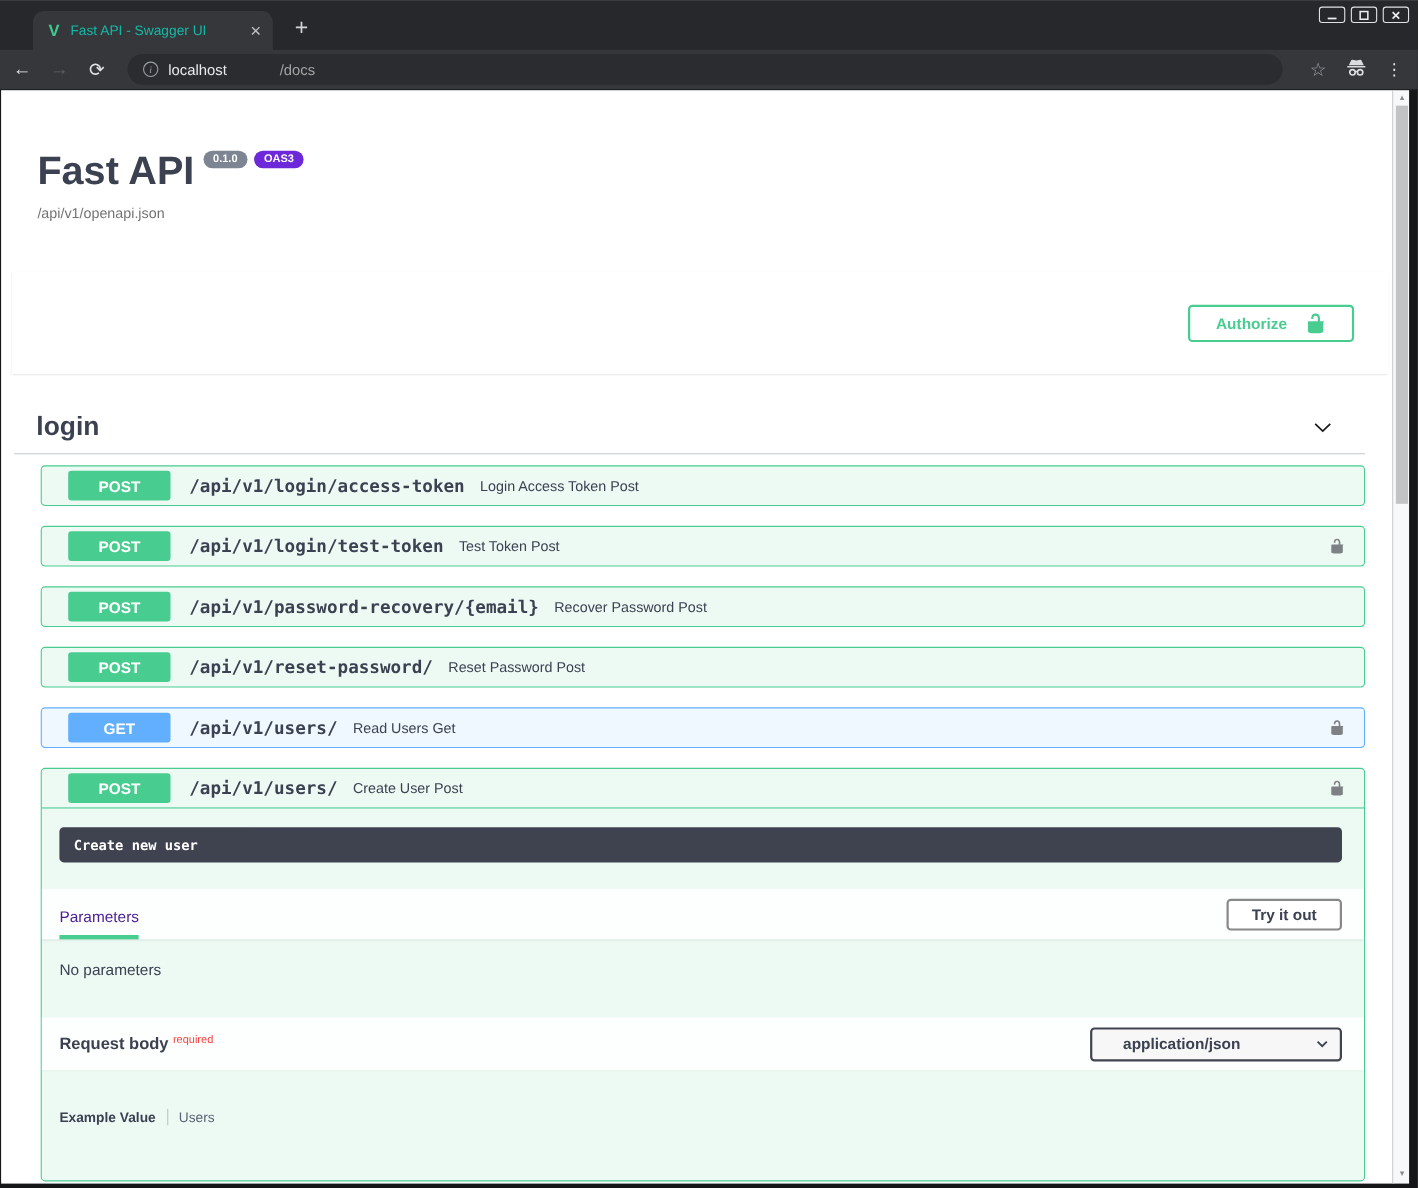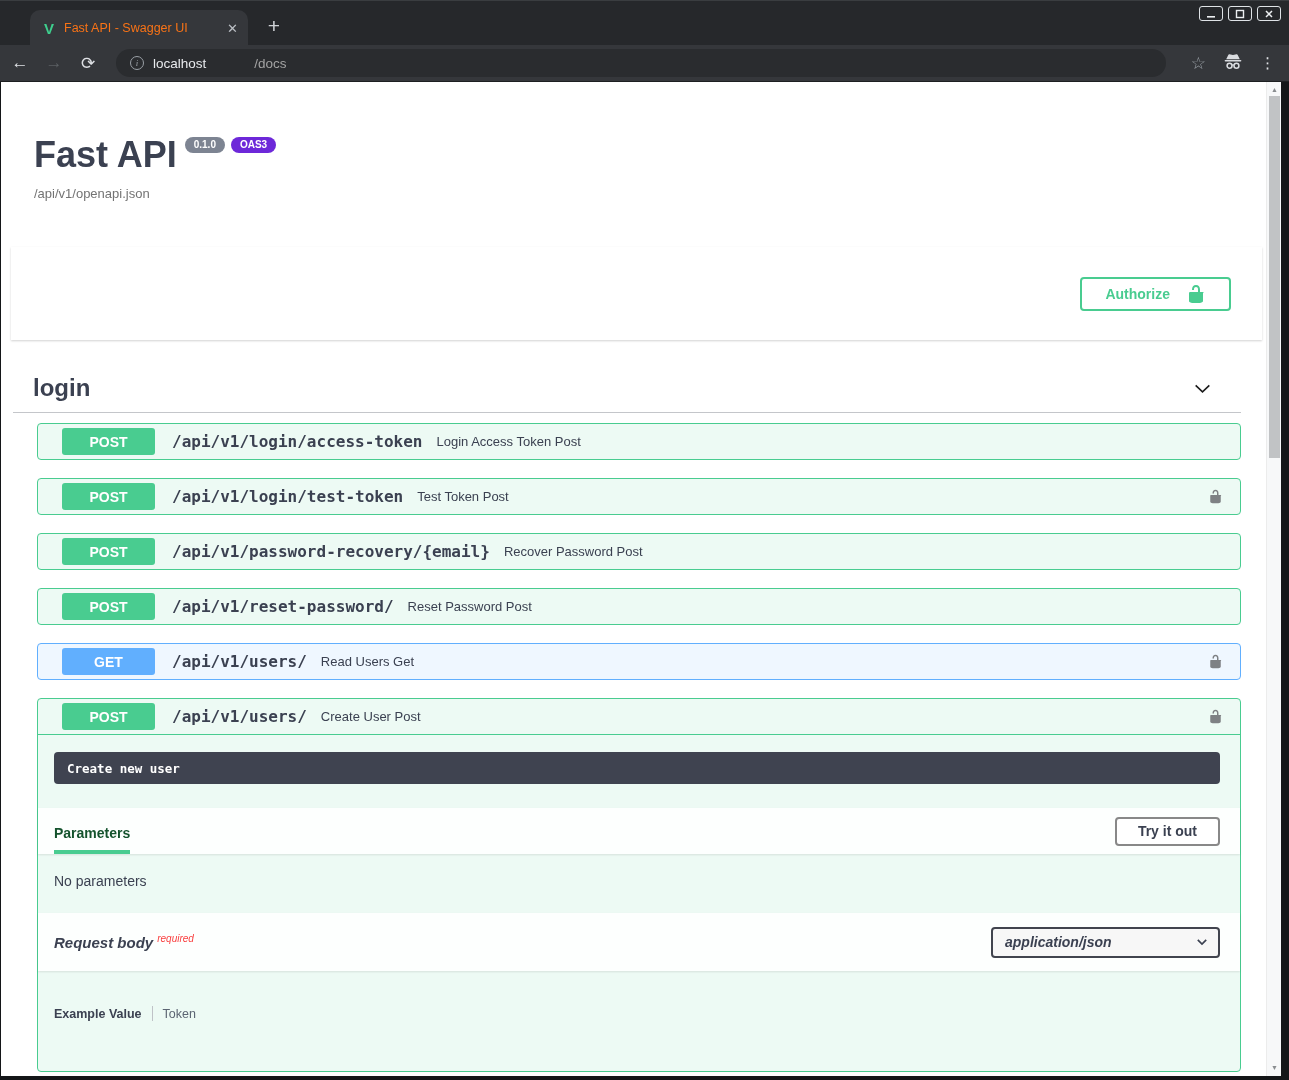--- a/index.html
+++ b/index.html
@@ -3,21 +3,21 @@
 <meta charset="utf-8">
 <style>
   * { margin:0; padding:0; box-sizing:border-box; }
   html,body { width:1289px; height:1080px; overflow:hidden; }
   body { font-family:"Liberation Sans", sans-serif; background:#141618; position:relative; }
 
   
   .titlebar { position:absolute; top:0; left:0; width:1289px; height:45px; background:#26282b; border-top:1px solid #3a3d40; }
   .tab { position:absolute; left:30px; top:9px; width:218px; height:36px; background:#35373b; border-radius:10px 10px 0 0; display:flex; align-items:center; padding:0 10px 0 14px; }
   .favicon { font-weight:bold; font-size:15px; color:#3ecf8e; margin-right:10px; line-height:1; }
-  .tab-title { color:#f97316; font-size:12.5px; white-space:nowrap; overflow:hidden; flex:1; }
+  .tab-title { color:#14b8a6; font-size:12.5px; white-space:nowrap; overflow:hidden; flex:1; }
   .tab-close { color:#bdc1c6; font-size:13px; margin-left:8px; cursor:pointer; }
   .new-tab { position:absolute; left:260px; top:12px; width:28px; height:28px; color:#cfd2d6; font-size:21px; text-align:center; line-height:26px; border-radius:50%; }
   .win-controls { position:absolute; right:8px; top:5px; display:flex; gap:5px; }
   .win-btn { width:24px; height:15px; border:1px solid #dfe3e6; border-radius:3px; color:#eceff1; font-size:9px; display:flex; align-items:center; justify-content:center; line-height:1; }
 
   .toolbar { position:absolute; top:45px; left:0; width:1289px; height:37px; background:#35373b; border-bottom:1px solid #1d1f21; display:flex; align-items:center; }
   .nav-icon { width:28px; text-align:center; font-size:17px; color:#dfe1e5; margin-left:6px; }
   .nav-icon.disabled { color:#5c6064; }
   .omnibox { margin-left:14px; width:1050px; height:28px; background:#2a2c2f; border-radius:14px; display:flex; align-items:center; padding:0 14px; }
   .info-badge { width:14px; height:14px; border:1.5px solid #9aa0a6; border-radius:50%; color:#9aa0a6; font-size:9px; font-style:italic; display:flex; align-items:center; justify-content:center; margin-right:9px; font-family:"Liberation Serif", serif; }
@@ -61,27 +61,27 @@
   .op-path { margin-left:17px; font-family:"DejaVu Sans Mono", monospace; font-weight:bold; font-size:16px; color:#3b4151; }
   .op-desc { margin-left:14px; font-size:13px; color:#3b4151; }
   .op-lock { margin-left:auto; width:15px; height:17px; }
   .op-lock svg, .auth-lock svg { display:block; width:100%; height:100%; }
 
   
   .op-body { padding-bottom:40px; }
   .desc-bar { margin:17px 20px 0 16px; background:#3f4350; border-radius:4px; height:32px; display:flex; align-items:center; padding-left:13px; color:#fff; font-family:"DejaVu Sans Mono", monospace; font-size:12.5px; font-weight:bold; }
   .section-header { margin-top:24px; height:46px; background:rgba(255,255,255,.85); box-shadow:0 1px 2px rgba(0,0,0,.1); display:flex; justify-content:space-between; align-items:center; padding:0 20px 0 16px; }
   .param-tab-wrap { height:100%; display:flex; flex-direction:column; justify-content:flex-end; }
-  .param-tab { font-size:14px; font-weight:bold; color:#14532d; padding:13px 0 9px; border-bottom:4px solid #49cc90; }
+  .param-tab { font-size:14px; font-weight:normal; color:#4c1d95; padding:13px 0 9px; border-bottom:4px solid #49cc90; }
   .btn-tryout { height:29px; padding:0 21px; background:#fff; border:2px solid #888; border-radius:4px; font-size:14px; font-weight:600; color:#3b4151; cursor:pointer; font-family:"Liberation Sans", sans-serif; }
   .no-params { padding:19px 16px 24px; font-size:14px; color:#3b4151; }
-  .reqbody-header { height:58px; margin-top:0;font-style:italic; }
+  .reqbody-header { height:48px; margin-top:12px; }
   .reqbody-label { font-size:15px; font-weight:bold; color:#3b4151; }
   .required { font-size:10px; color:#f93e3e; vertical-align:6px; margin-left:4px; font-weight:normal; }
-  .content-type { width:229px; height:31px; background:#f7f7f7; border:2px solid #41444e; border-radius:4px; display:flex; align-items:center; justify-content:space-between; padding:0 9px 0 12px; font-size:14px; font-weight:bold; color:#3b4151; cursor:pointer; }
+  .content-type { width:229px; height:31px; background:#f7f7f7; border:2px solid #41444e; border-radius:4px; display:flex; align-items:center; justify-content:space-between; padding:0 9px 0 28px; font-size:14px; font-weight:bold; color:#3b4151; cursor:pointer; }
   .ct-chevron { width:14px; height:14px; }
   .example-area { padding:35px 20px 0 16px; }
   .model-tabs { display:flex; align-items:center; gap:10px; margin-bottom:10px; }
   .tab-example { font-size:12.5px; font-weight:bold; color:#3b4151; }
   .tab-divider { width:1px; height:15px; background:#bfc2c7; }
   .tab-schema { font-size:12.5px; color:#5b6472; cursor:pointer; }
 </style>
 </head>
 <body>
 
@@ -239,21 +239,21 @@
             <svg class="ct-chevron" viewBox="0 0 20 20">
                 <path d="M4 7l6 6 6-6" fill="none" stroke="#3b4151" stroke-width="2.4"></path>
               </svg>
           </div>
         </div>
 
         <div class="example-area">
           <div class="model-tabs">
             <span class="tab-example">Example Value</span>
             <span class="tab-divider"></span>
-            <span class="tab-schema">Token</span>
+            <span class="tab-schema">Users</span>
           </div>
 
         </div>
       </div>
     </div>
   </div>
 </div>
 
 <div class="scrollbar">
   <div class="sb-arrow sb-up">▲</div>

